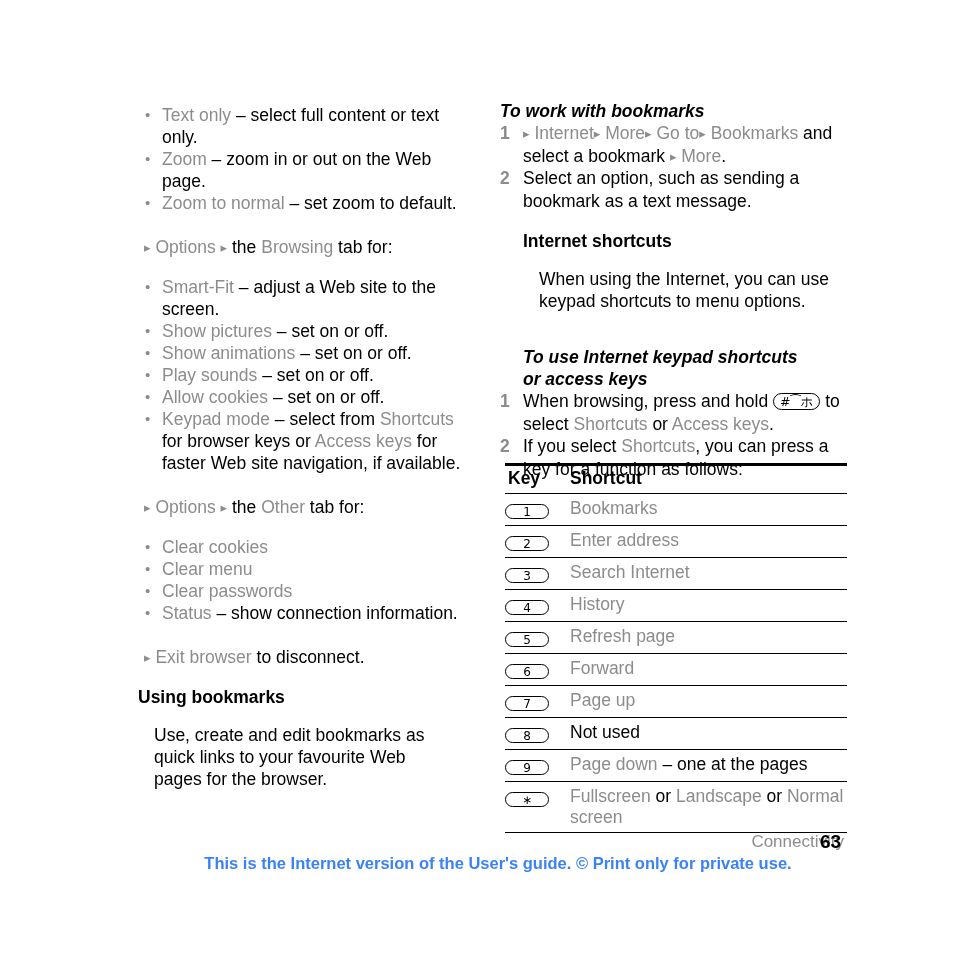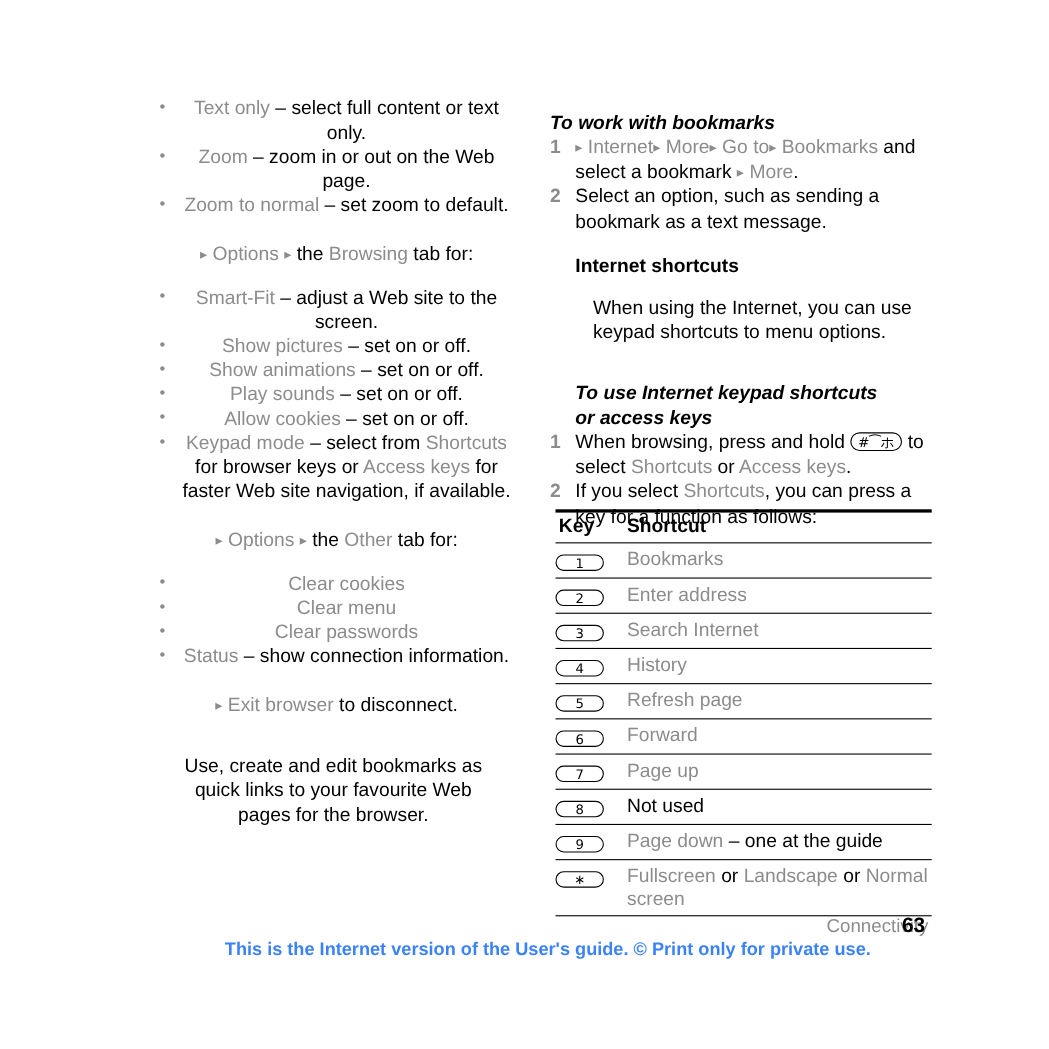--- a/index.html
+++ b/index.html
@@ -20,23 +20,22 @@
     position: absolute;
     left: 0; top: 0;
     width: 954px;
     height: 954px;
   }
 
   
   .col-left {
     position: absolute;
     left: 138px;
-    top: 87px;
+    top: 104px;
     width: 330px;
-    text-align: center;
   }
   .col-right {
     position: absolute;
     left: 500px;
     top: 100px;
     width: 350px;
   }
 
   
   .gray { color: #8c8c8c; }
@@ -304,20 +303,21 @@
 
     <div class="gap-lg"></div>
 
     <div class="arrowline">
       <span class="tri">▸</span>
       <span class="gray">Exit browser</span><span class="blk"> to disconnect.</span>
     </div>
 
     <div class="gap-md"></div>
 
+    <h3 class="sub">Using bookmarks</h3>
     <p class="body">Use, create and edit bookmarks as quick links to your favourite Web pages for the browser.</p>
   </div>
 
   <div class="col-right">
 
     <h4 class="proc">To work with bookmarks</h4>
 
     <ul class="nlist">
       <li>
         <span class="num">1</span><span class="tri">▸</span>
@@ -393,21 +393,21 @@
         <tr>
           <td class="c1"><span class="pill">7</span></td>
           <td class="c2"><span>Page up</span></td>
         </tr>
         <tr>
           <td class="c1"><span class="pill">8</span></td>
           <td class="c2"><span class="blk">Not used</span></td>
         </tr>
         <tr>
           <td class="c1"><span class="pill">9</span></td>
-          <td class="c2"><span>Page down</span><span class="blk"> – one at the guide</span></td>
+          <td class="c2"><span>Page down</span><span class="blk"> – one at the pages</span></td>
         </tr>
         <tr>
           <td class="c1"><span class="pill">∗</span></td>
           <td class="c2"><span>Fullscreen</span><span class="blk"> or </span><span>Landscape</span><span class="blk"> or </span><span>Normal screen</span></td>
         </tr>
       </tbody>
     </table>
   </div>
 
   <div class="footer-run">Connectivity</div>

